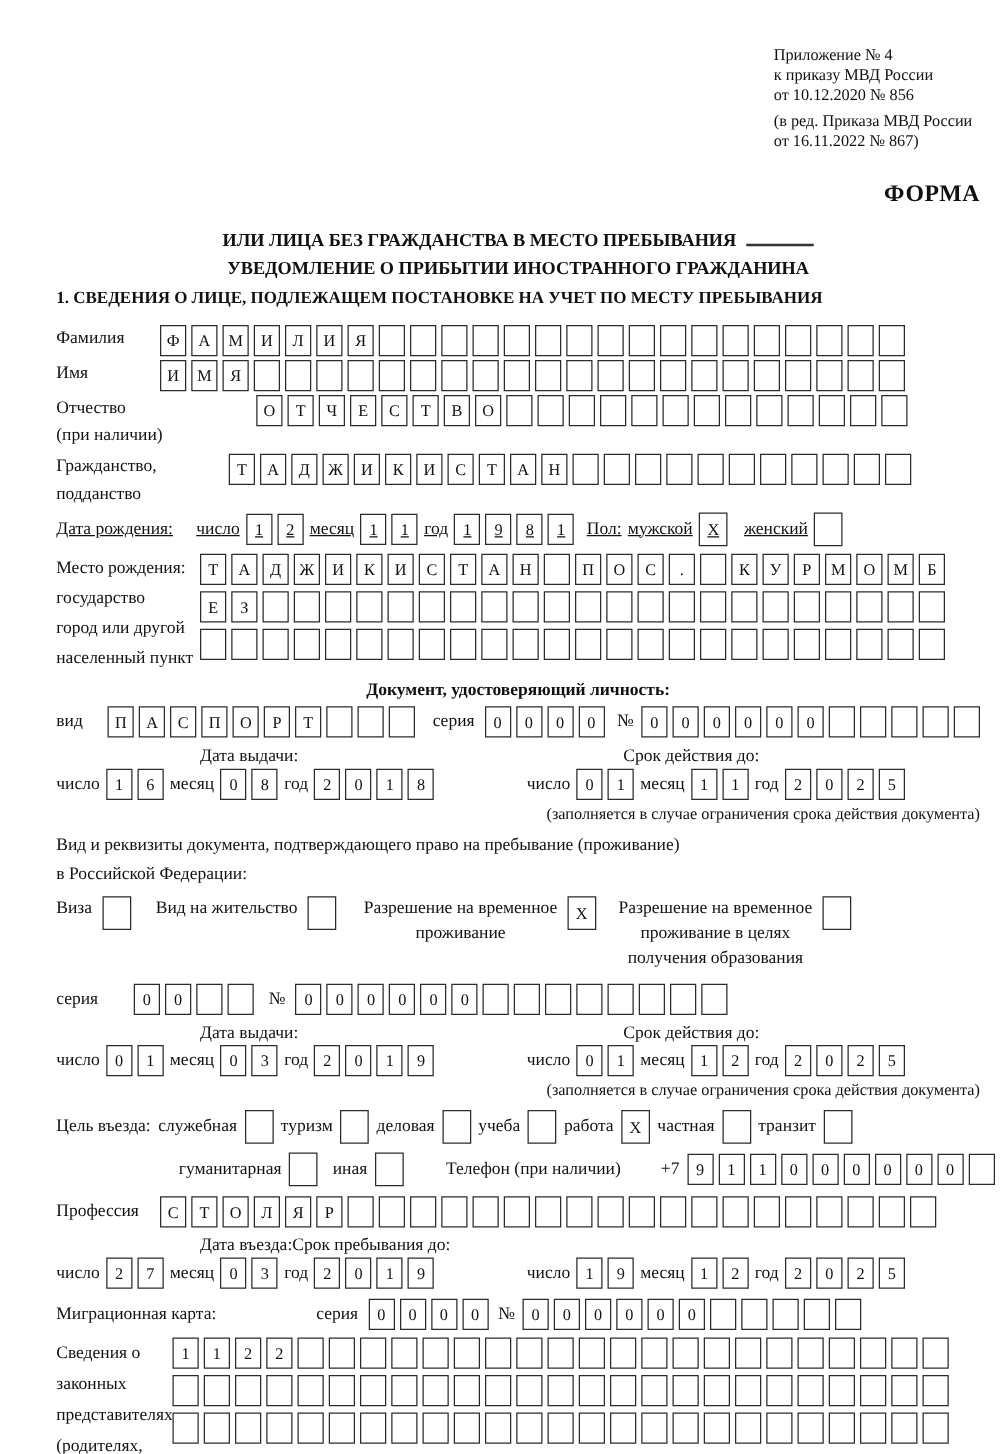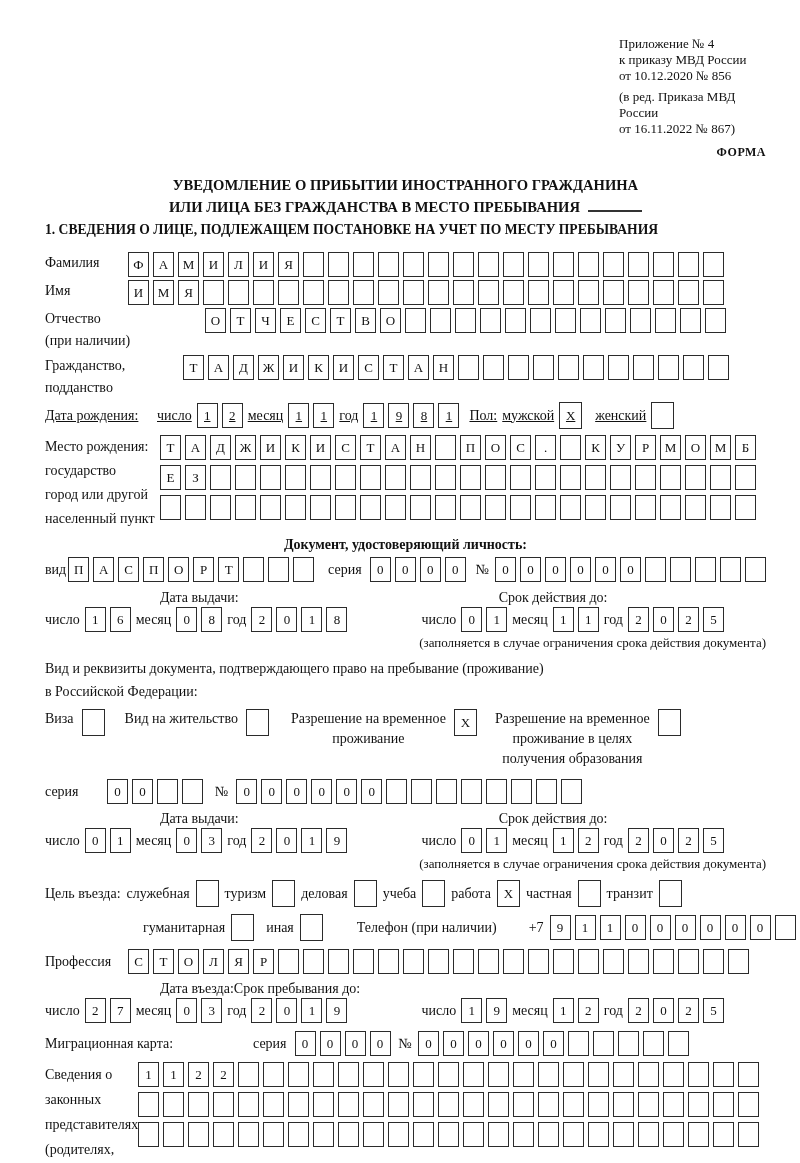--- a/index.html
+++ b/index.html
@@ -1,22 +1,22 @@
 <!DOCTYPE html>
 <html><head>
 <meta charset="utf-8">
 <style>
   html,body{margin:0;padding:0;background:#fff;}
   body{width:800px;height:1163px;overflow:hidden;color:#111;
        font-family:"Liberation Serif","DejaVu Serif",serif;font-size:14px;}
-  .page{box-sizing:border-box;width:800px;height:1163px;padding:36px 34px 0 45px;}
+  .page{box-sizing:border-box;width:800px;height:1163px;padding:36px 16px 0 45px;}
   .ml{white-space:pre-line;}
   .hdr-right{margin-left:574px;font-size:13px;line-height:16px;}
   .hdr-gap{height:5px;}
-  .forma{font-weight:bold;text-align:right;font-size:12px;margin-top:8px;letter-spacing:.5px;}
+  .forma{font-weight:bold;text-align:right;font-size:19px;margin-top:24px;letter-spacing:.5px;}
   .title{margin-top:14px;text-align:center;font-weight:bold;font-size:14.6px;line-height:22px;}
   .title-underline{display:inline-block;width:54px;border-bottom:2px solid #333;height:14px;margin-left:8px;}
   .sec-heading{margin-top:4px;margin-bottom:14px;font-weight:bold;font-size:13.6px;}
   
   .cells{display:inline-flex;gap:4px;flex:0 0 auto;}
   .cell{box-sizing:border-box;flex:0 0 auto;width:21px;height:25px;border:1.6px solid #2b2b2b;
         display:inline-flex;align-items:center;justify-content:center;
         font-size:13px;background:#fff;}
   .row{display:flex;align-items:flex-start;margin-bottom:3px;}
   .row .lbl{flex:0 0 auto;line-height:22px;}
@@ -44,24 +44,24 @@
     <div class="ml">Приложение № 4
 к приказу МВД России
 от 10.12.2020 № 856</div>
     <div class="hdr-gap"></div>
     <div class="ml">(в ред. Приказа МВД России
 от 16.11.2022 № 867)</div>
   </div>
   <div class="forma">ФОРМА</div>
 
   <div class="title">
-    <div>УВЕДОМЛЕНИЕ О ПРИБЫТИИ ИНОСТРАННОГО ГРАЖДАНИНА</div>
     <div>
       <span>ИЛИ ЛИЦА БЕЗ ГРАЖДАНСТВА В МЕСТО ПРЕБЫВАНИЯ</span><span class="title-underline"></span>
     </div>
+    <div>УВЕДОМЛЕНИЕ О ПРИБЫТИИ ИНОСТРАННОГО ГРАЖДАНИНА</div>
   </div>
 
   <div class="sec-heading">1. СВЕДЕНИЯ О ЛИЦЕ, ПОДЛЕЖАЩЕМ ПОСТАНОВКЕ НА УЧЕТ ПО МЕСТУ ПРЕБЫВАНИЯ</div>
 
   <div class="row">
     <div class="lbl w83">Фамилия</div>
     <div class="cells">
         <span class="cell">Ф</span>
         <span class="cell">А</span>
         <span class="cell">М</span>

